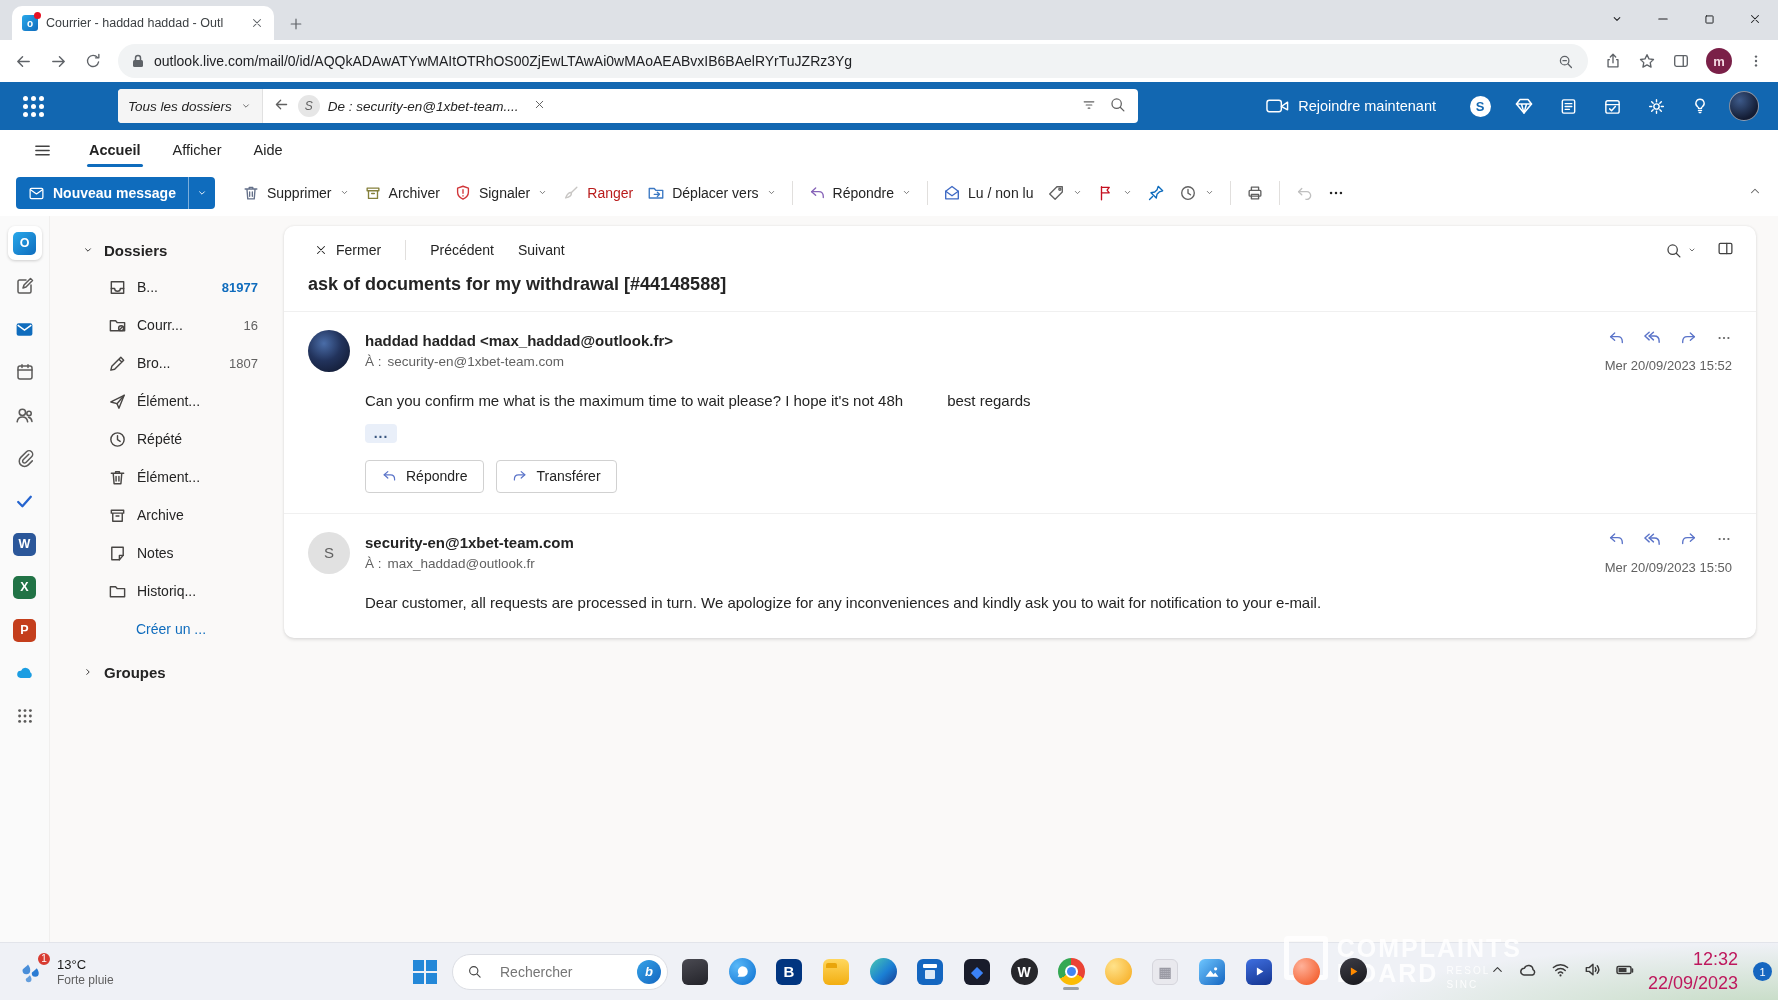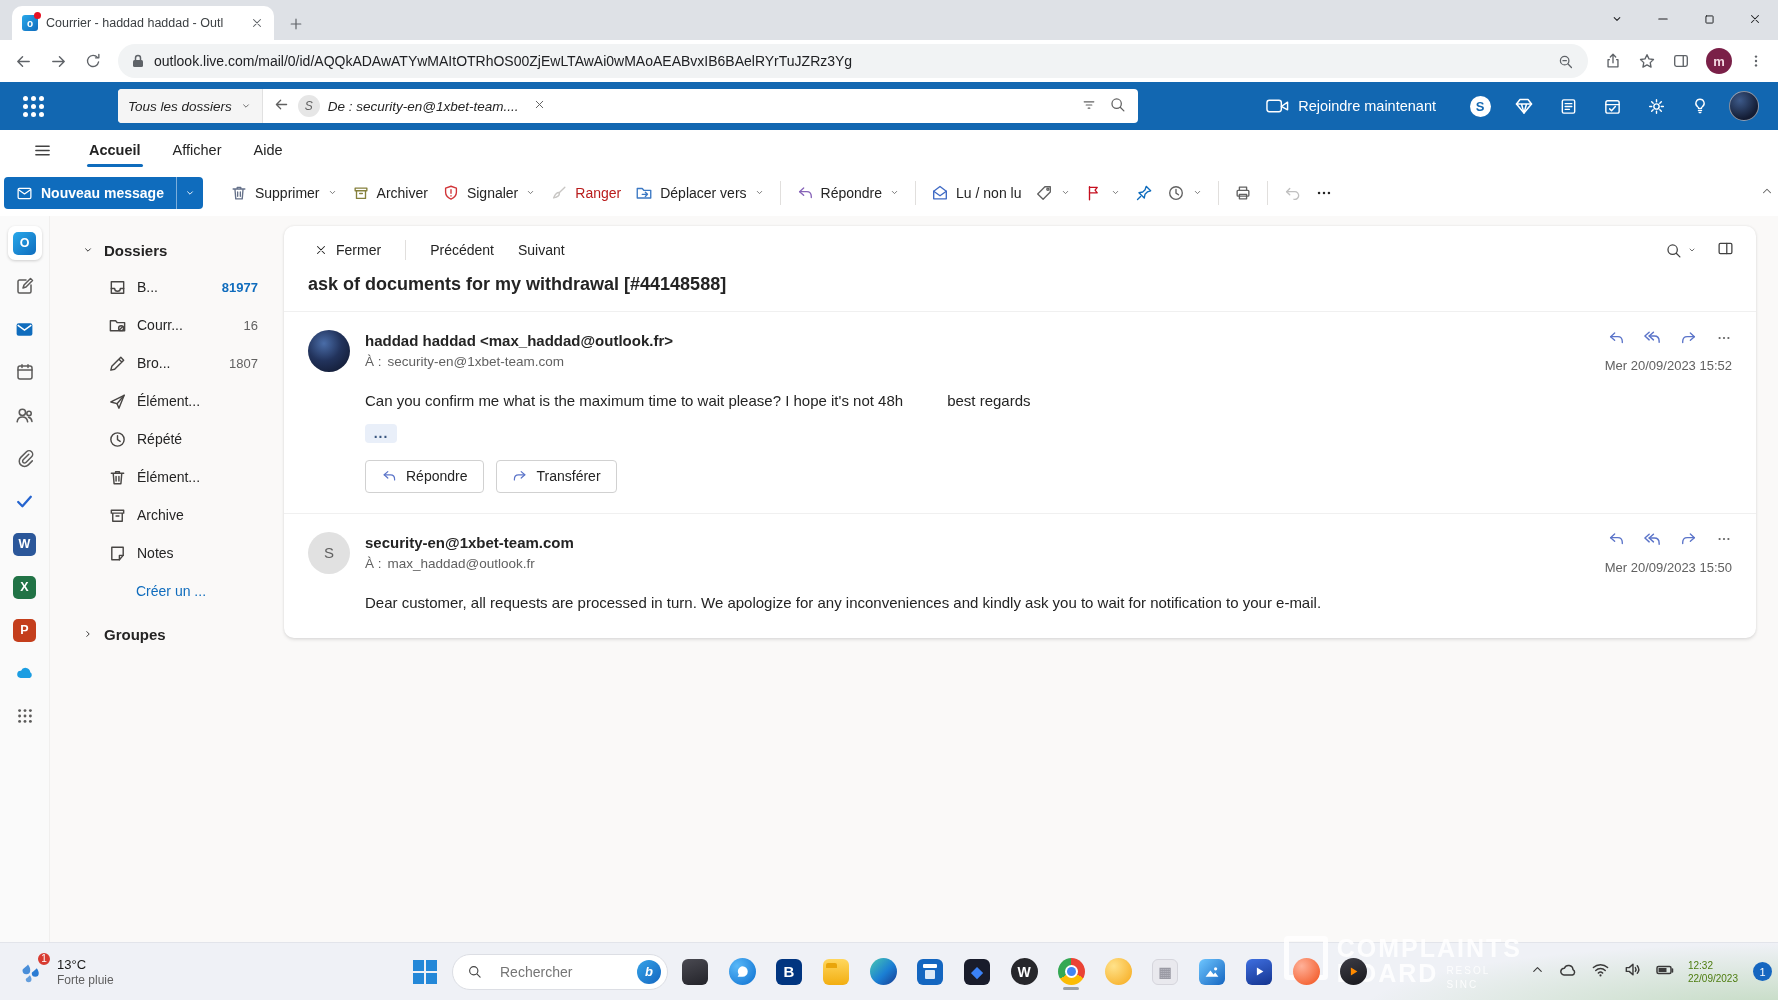--- a/index.html
+++ b/index.html
@@ -45,21 +45,21 @@
   .avatar-ol { width:30px; height:30px; border-radius:50%; background:radial-gradient(circle at 35% 30%, #3d5a8a, #131c33 70%); border:1px solid rgba(255,255,255,.5); }
 
   
   .ol-tabs { height:40px; background:#fff; display:flex; align-items:stretch; padding-left:25px; flex:none; }
   .hamb { align-self:center; width:34px; color:#424242; display:flex; justify-content:center; margin-right:14px; }
   .rtab { position:relative; display:flex; align-items:center; padding:0 16px; font-size:14.5px; color:#242424; }
   .rtab.active { font-weight:bold; }
   .rtab.active::after { content:""; position:absolute; left:14px; right:14px; bottom:3px; height:3px; border-radius:2px; background:#0f6cbd; }
 
   
-  .ol-toolbar { height:46px; background:#fff; display:flex; align-items:center; padding:0 4px; flex:none; }
+  .ol-toolbar { height:46px; background:#fff; display:flex; align-items:center; padding:0 16px; flex:none; }
   .newmsg { display:flex; align-items:stretch; height:32px; background:#0f6cbd; border-radius:4px; color:#fff; margin-right:20px; overflow:hidden; flex:none; }
   .newmsg-main { display:flex; align-items:center; gap:8px; padding:0 12px; font-size:14px; font-weight:600;}
   .newmsg-sep { width:1px; background:rgba(255,255,255,.45); }
   .newmsg-chev { width:26px; display:flex; align-items:center; justify-content:center; }
   .act { display:flex; align-items:center; gap:7px; height:32px; padding:0 7px; font-size:14px; color:#242424; border-radius:4px; white-space:nowrap; }
   .act .chev { color:#616161; }
   .act.disabled { color:#b91c1c; }
   .act.disabled .aic, .act.disabled .chev { color:#c8c6c4 !important; }
   .aic { display:flex; }
   .tsep { width:1px; height:24px; background:#e1dfdd; margin:0 8px; flex:none; }
@@ -142,21 +142,21 @@
   .x-chrome { background:conic-gradient(#ea4335 0 33%, #fbbc05 33% 66%, #34a853 66% 100%); position:relative; }
   .x-chrome i { width:13px; height:13px; border-radius:50%; background:#fff; display:flex; align-items:center; justify-content:center; }
   .x-chrome i b { width:9px; height:9px; border-radius:50%; background:#4285f4; }
   .x-yellow { background:radial-gradient(circle at 32% 30%, #ffe28a, #f6a819); }
   .x-gray { background:#e9e9ee; border:1px solid #d5d5dc; color:#9a9aa4; }
   .x-photos { background:linear-gradient(135deg,#6ec6ff,#1565c0); }
   .x-movies { background:linear-gradient(160deg,#3f6fe0,#14348f); }
   .x-orange { background:radial-gradient(circle at 32% 30%, #ffb199, #f14e18); }
   .x-media { background:linear-gradient(160deg,#3d3d46,#17171c); color:#ff8a00; }
   .tray { position:absolute; right:6px; top:0; bottom:0; display:flex; align-items:center; gap:13px; z-index:4; color:#3a3a3a; }
-  .clockblk { font-size:10px; color:#4d7c0f; line-height:1.3; }
+  .clockblk { text-align:right; font-size:18px; color:#be185d; line-height:1.3; }
   .tray-badge { width:19px; height:19px; border-radius:50%; background:#1566c0; color:#fff; font-size:11px; display:flex; align-items:center; justify-content:center; margin-left:2px; }
 
   
   .watermark { position:absolute; right:256px; bottom:8px; z-index:3; display:flex; gap:9px; color:rgba(255,255,255,.85); pointer-events:none; align-items:flex-start; }
   .wm-logo { width:44px; height:44px; border:5px solid rgba(255,255,255,.85); border-radius:4px; position:relative; }
   .wm-logo::after { content:""; position:absolute; left:4px; bottom:-11px; border:6px solid transparent; border-top-color:rgba(255,255,255,.85); }
   .wm-l1 { font-size:25px; font-weight:bold; letter-spacing:2px; line-height:1; }
   .wm-row { display:flex; gap:8px; align-items:flex-start; }
   .wm-sub { font-size:10px; letter-spacing:2px; line-height:1.4; padding-top:3px; }
 </style>
@@ -679,20 +679,29 @@
           <span class="fcount"></span>
         </div>
         <div class="folder-item">
           <span class="fic">
               <svg class="ic" width="19" height="19" viewBox="0 0 20 20">
                 <path d="M4 3.5h12v8.5l-4 4.5H4z"></path>
                 <path d="M12 16.5V12h4"></path>
               </svg>
             </span>
           <span class="flabel">Notes</span>
+          <span class="fcount"></span>
+        </div>
+        <div class="folder-item">
+          <span class="fic">
+              <svg class="ic" width="19" height="19" viewBox="0 0 20 20">
+                <path d="M2.5 5h5.5l1.8 2h7.7v8.5H2.5z"></path>
+              </svg>
+            </span>
+          <span class="flabel">Historiq...</span>
           <span class="fcount"></span>
         </div>
       </div>
       <div class="create-link">Créer un ...</div>
       <div class="sect groups">
         <svg class="ic" width="12" height="12" viewBox="0 0 20 20">
             <path d="M8 6l4 4-4 4"></path>
           </svg>
         <span>Groupes</span>
       </div>

